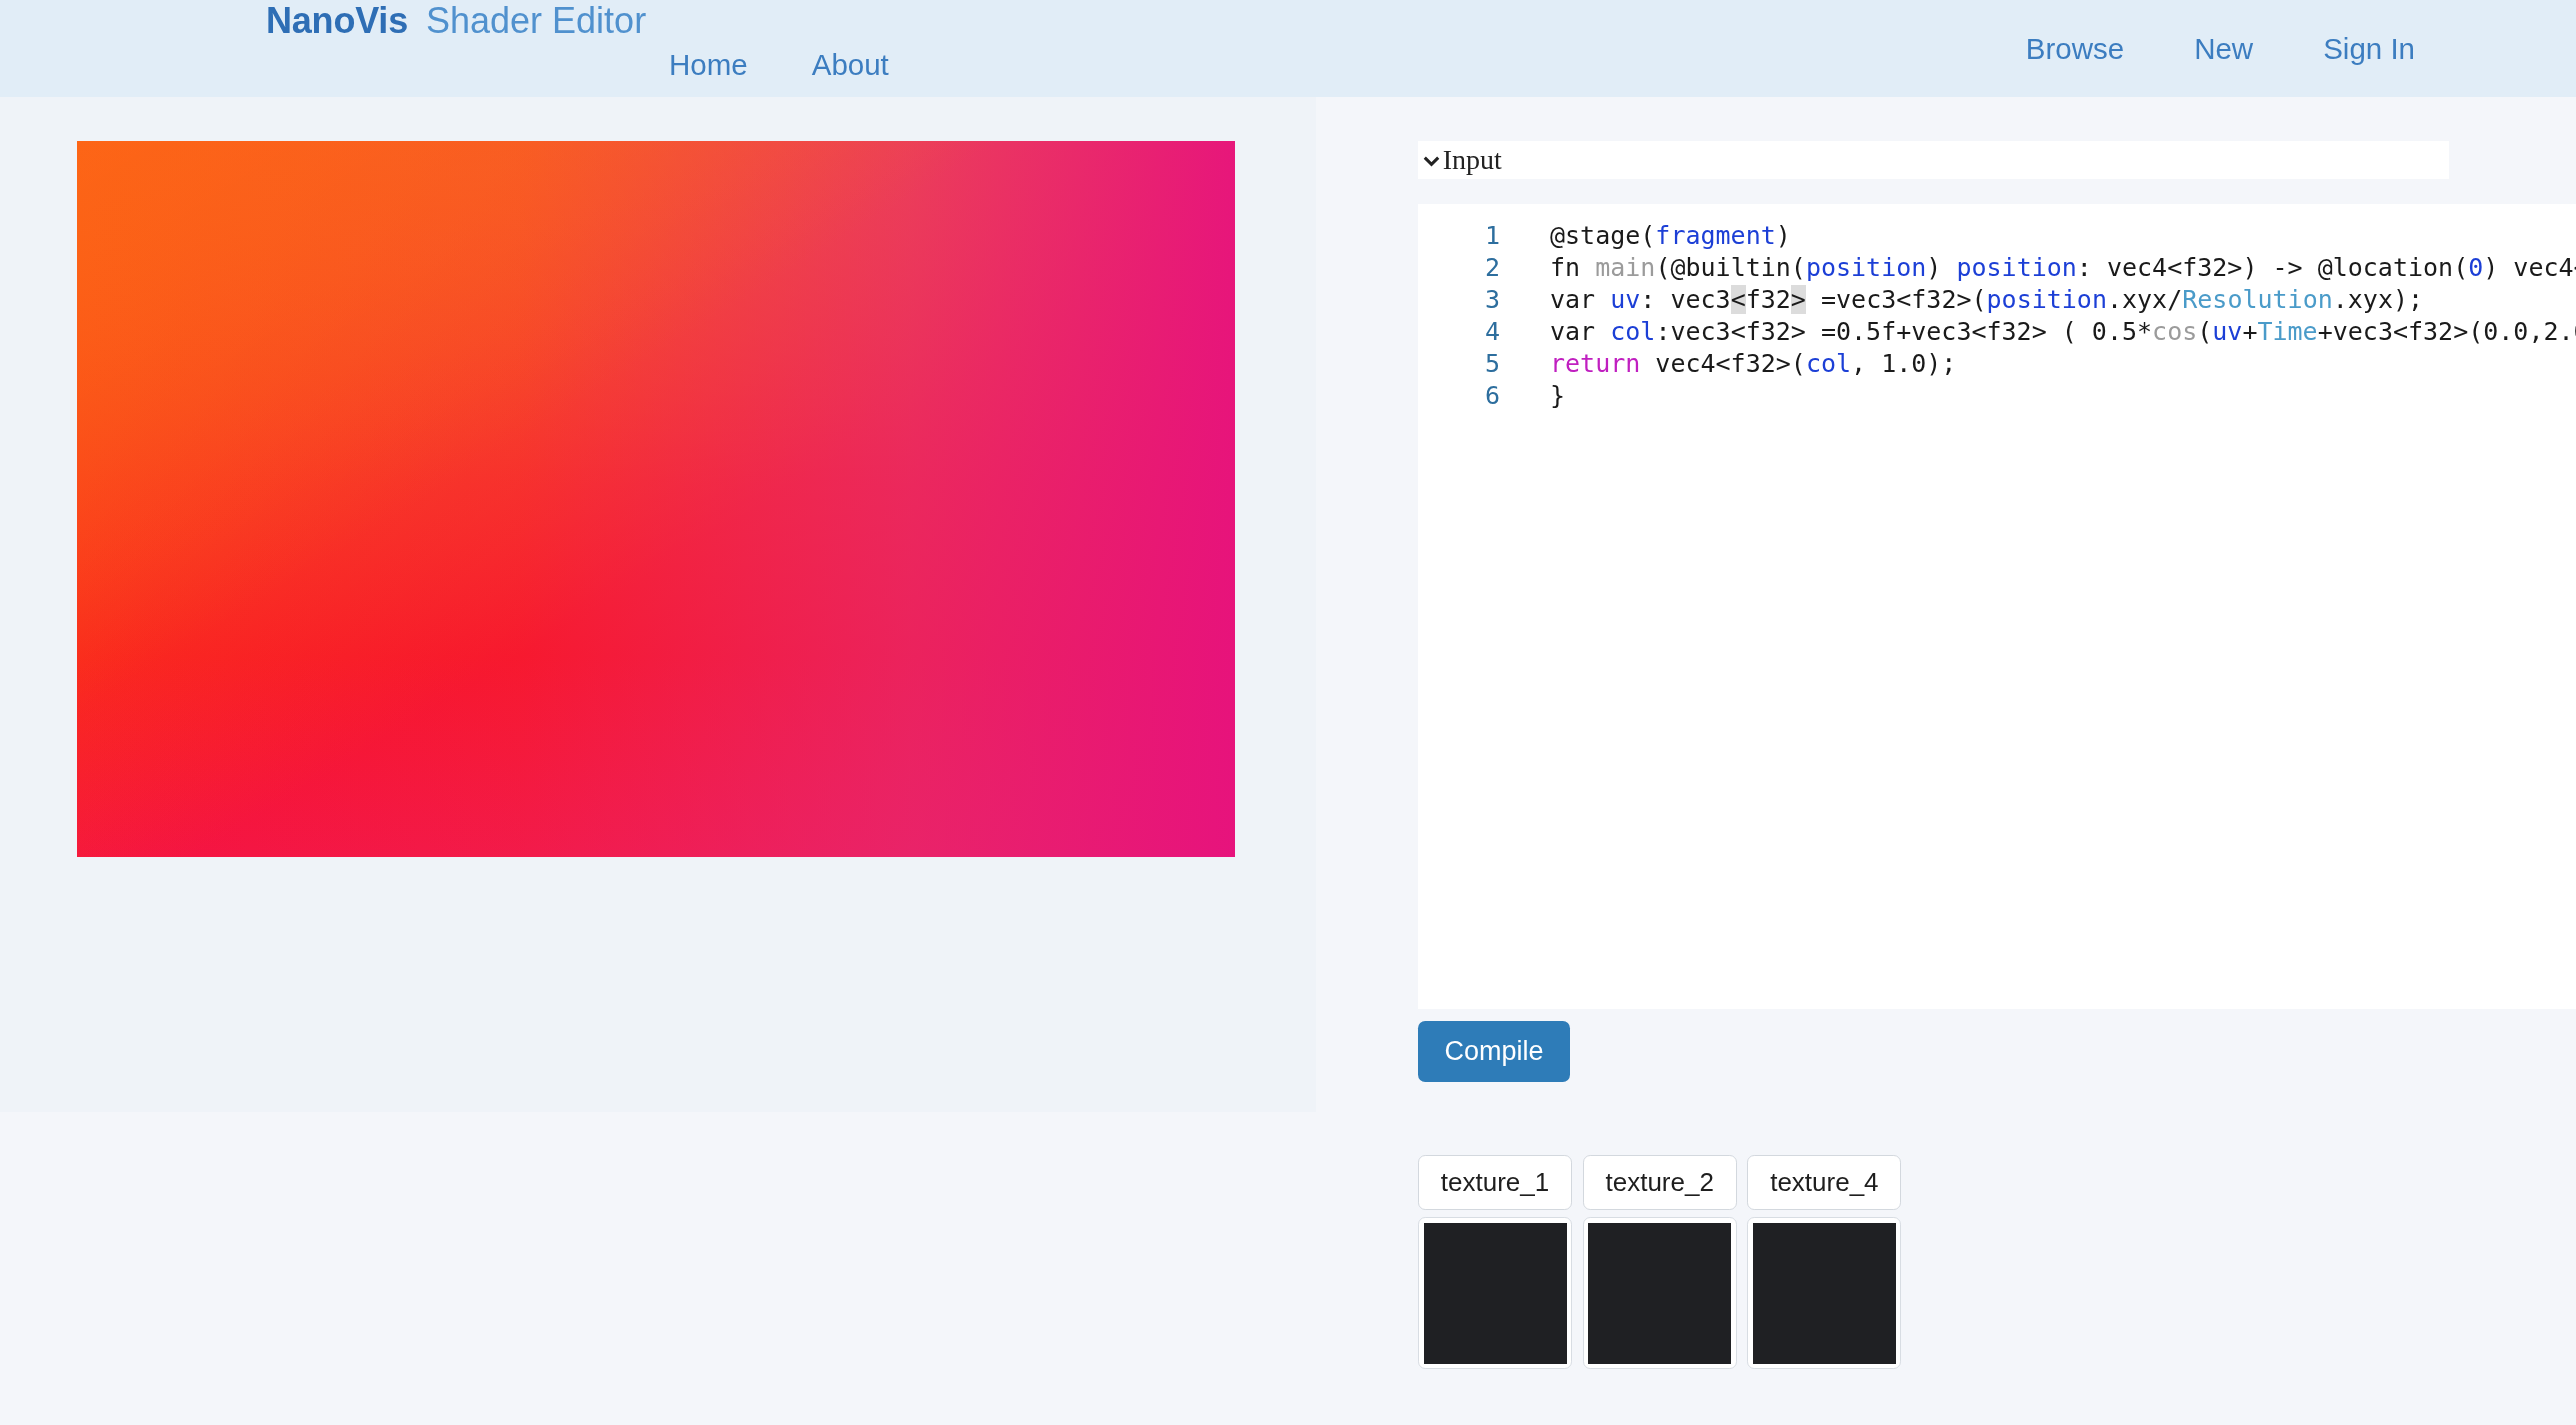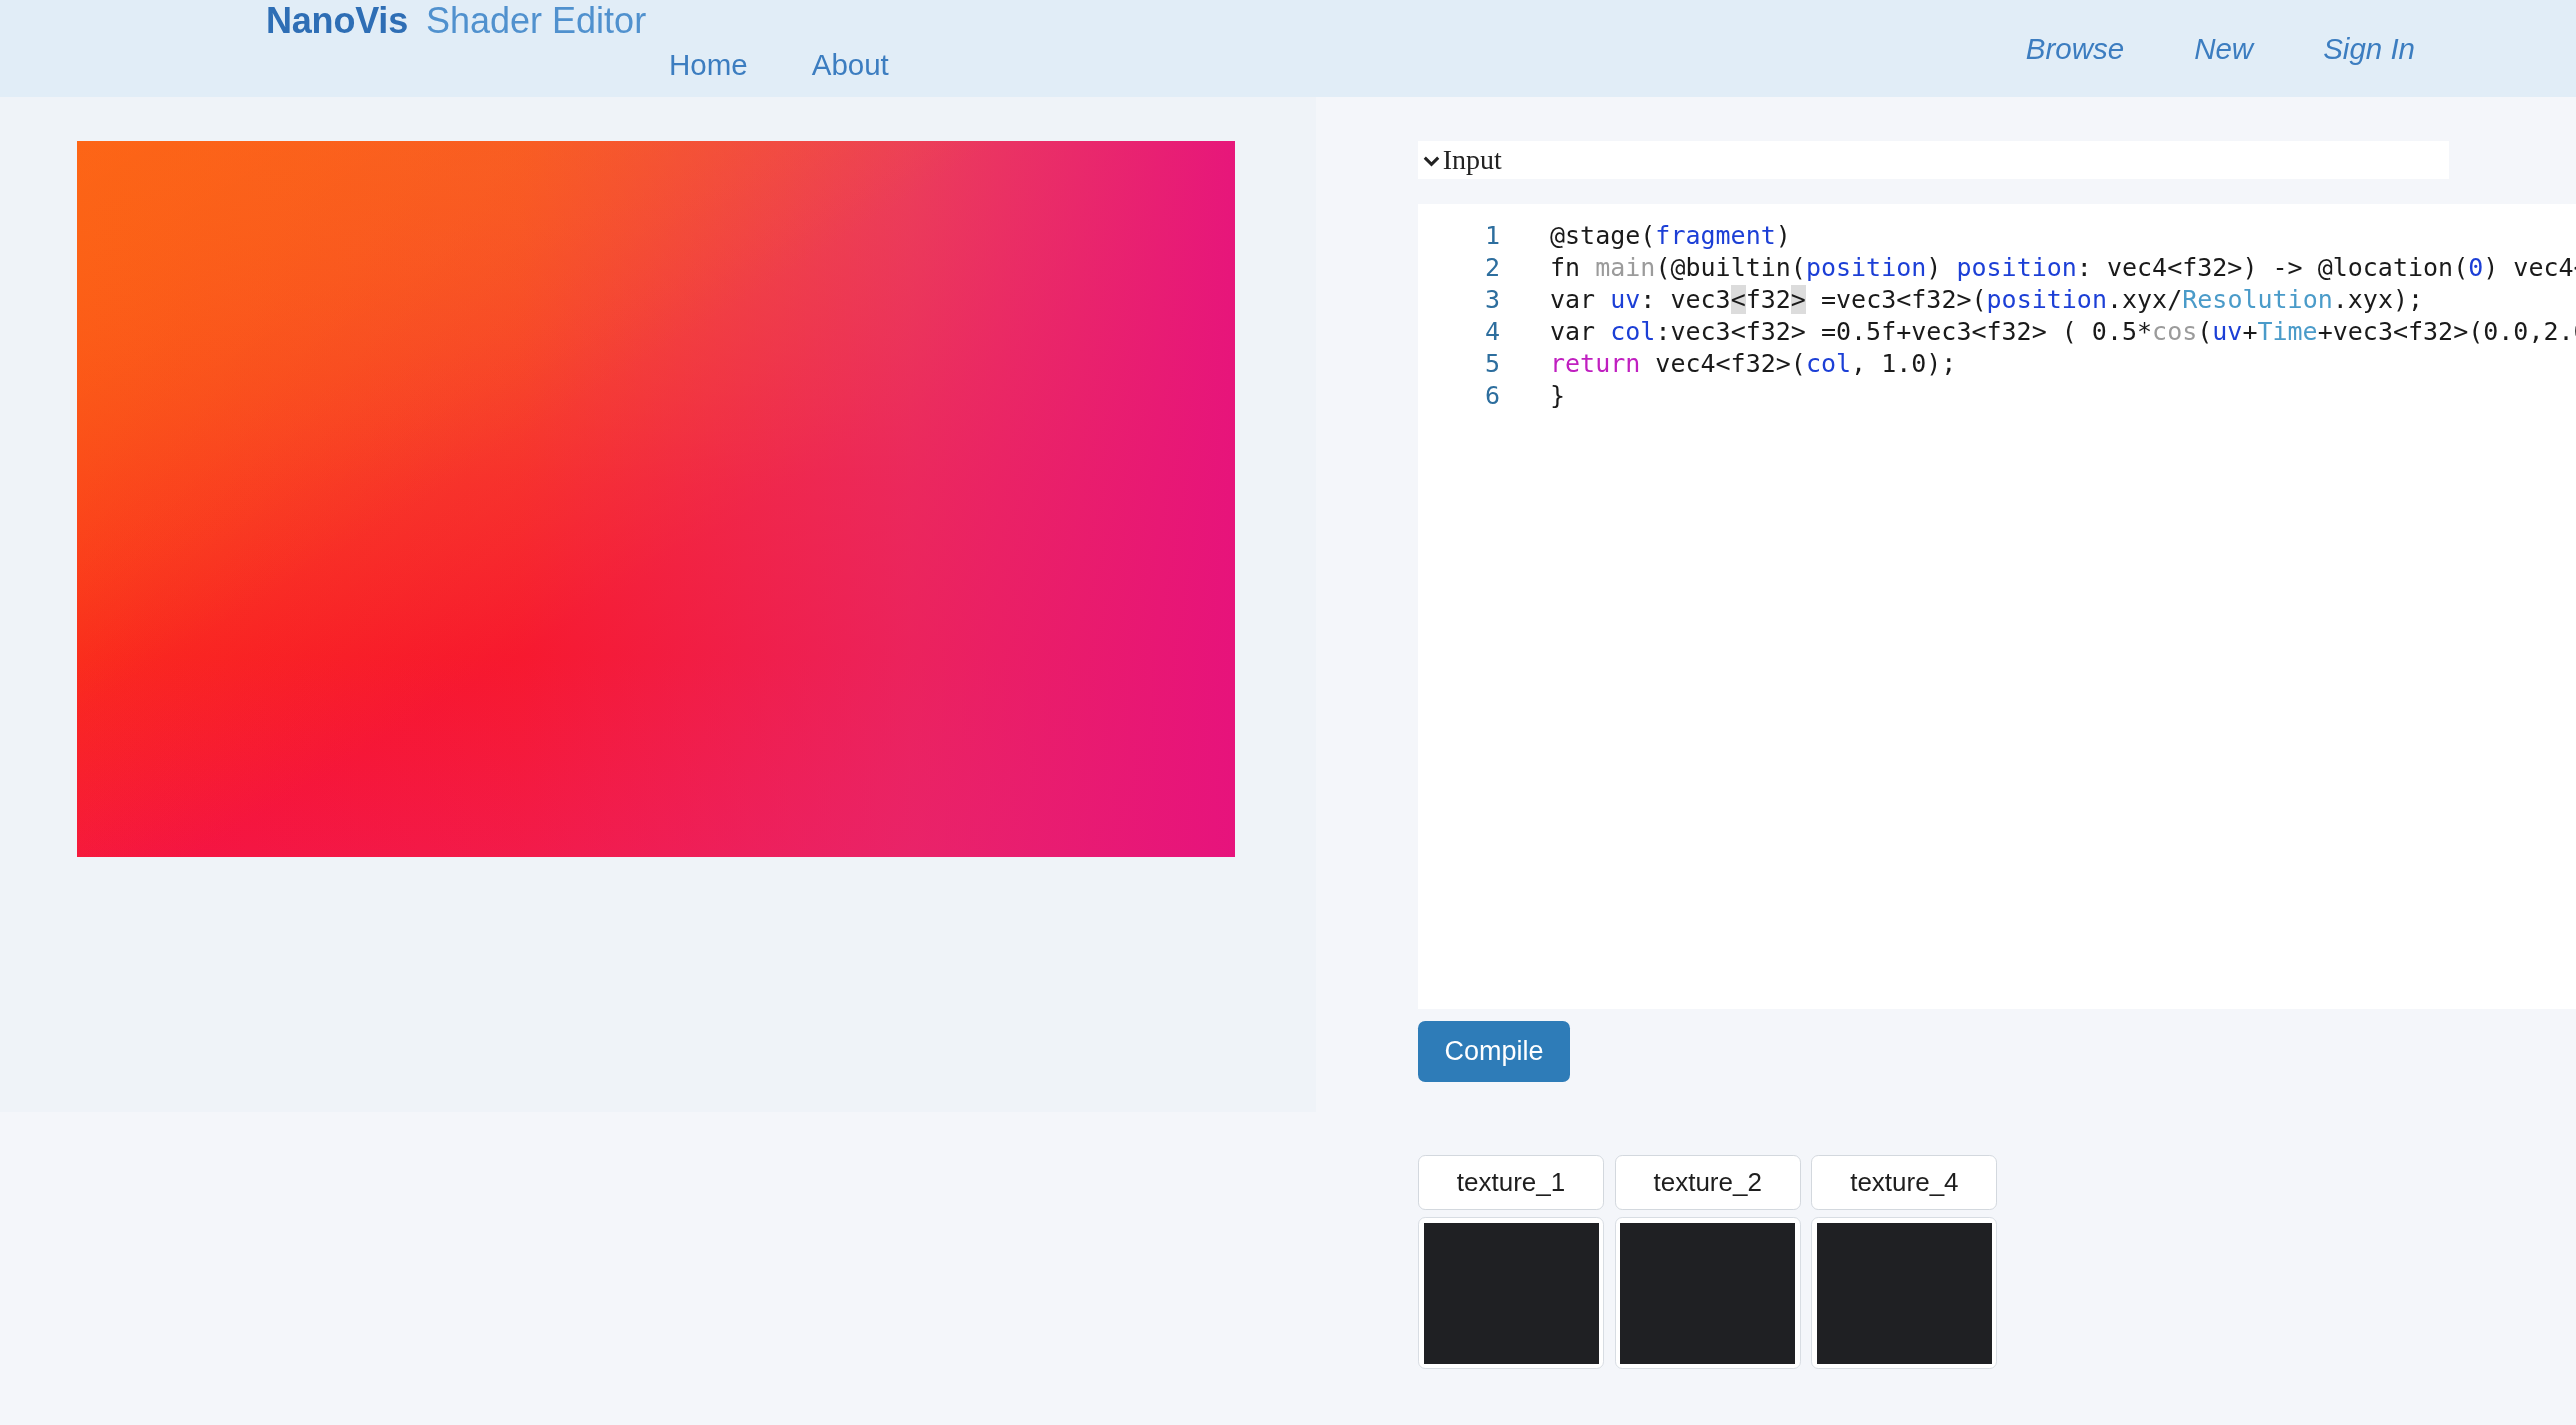--- a/index.html
+++ b/index.html
@@ -53,21 +53,20 @@
     margin-top: 16px;
   }
   .nav-right-links {
     position: absolute;
     right: 161px;
     top: 0;
     height: 97px;
     display: flex;
     align-items: center;
     gap: 70px;
-    font-style: italic;
   }
   .nav-link {
     font-size: 29.5px;
     color: #3C7DC0;
     text-decoration: none;
     cursor: pointer;
     white-space: nowrap;
   }
 
   
@@ -213,21 +212,21 @@
     position: absolute;
     left: 1418px;
     top: 1155px;
     display: flex;
     gap: 10.7px;
   }
   .texture-col {
     display: flex;
     flex-direction: column;
     gap: 7.2px;
-    width: 186px;
+    width: 154px;
   }
   .texture-tab {
     height: 55px;
     background: #FFFFFF;
     border: 0.9px solid #D3D8DE;
     border-radius: 7.2px;
     display: flex;
     align-items: center;
     justify-content: center;
     font-size: 26px;

